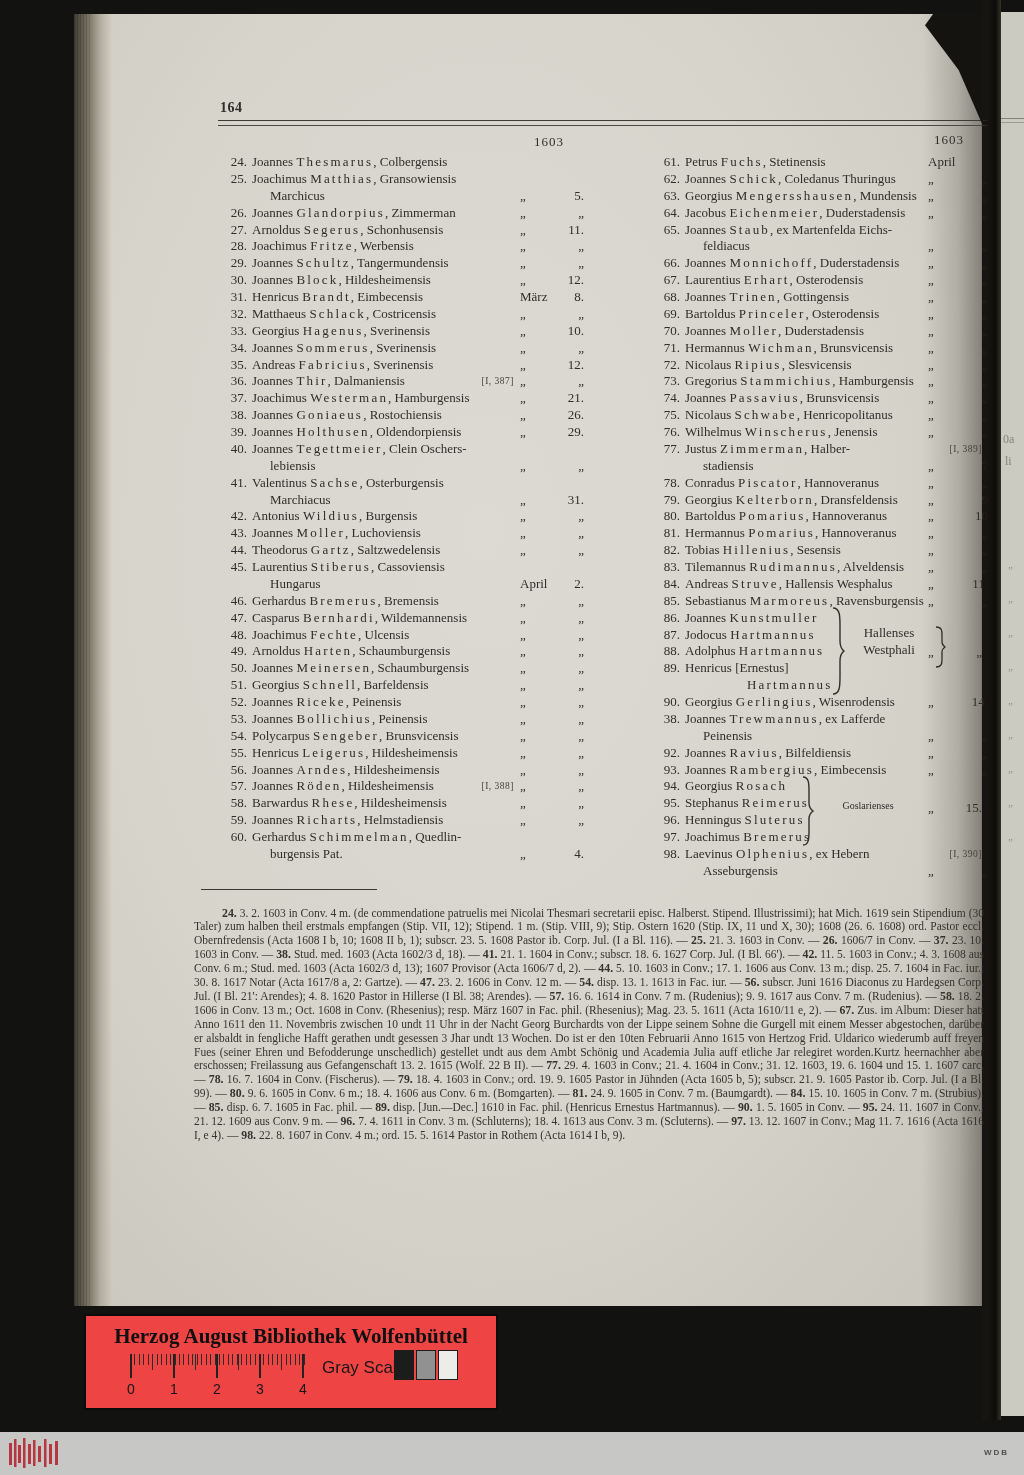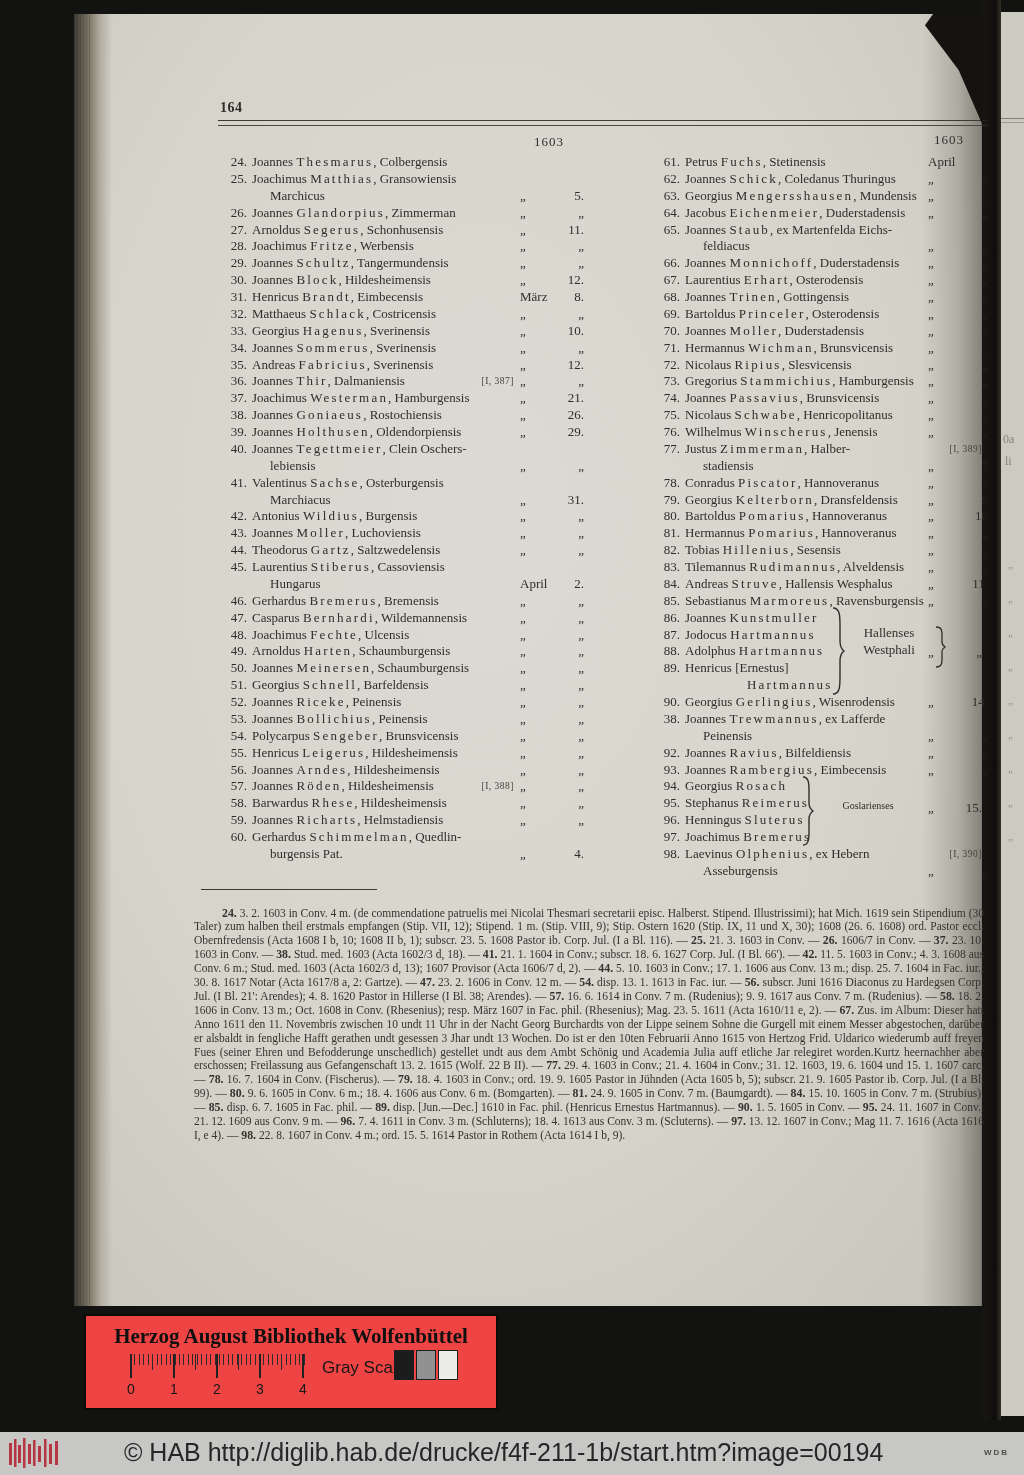--- a/index.html
+++ b/index.html
@@ -293,17 +293,16 @@
         <rect x="10" y="9" width="3" height="18"></rect>
         <rect x="15" y="2" width="2.5" height="30"></rect>
         <rect x="20" y="8" width="3" height="20"></rect>
         <rect x="25" y="4" width="2.5" height="26"></rect>
         <rect x="30" y="10" width="3" height="16"></rect>
         <rect x="36" y="3" width="2.5" height="28"></rect>
         <rect x="41" y="8" width="3" height="20"></rect>
         <rect x="47" y="5" width="3" height="24"></rect>
       </g>
     </svg>
-    <span id="copyright">© HAB http://diglib.hab.de/drucke/f4f-211-1b/start.htm?image=00194</span>
     <span id="wdb-mark">WDB</span>
   </div>
 
 </div>
 
 </body></html>

